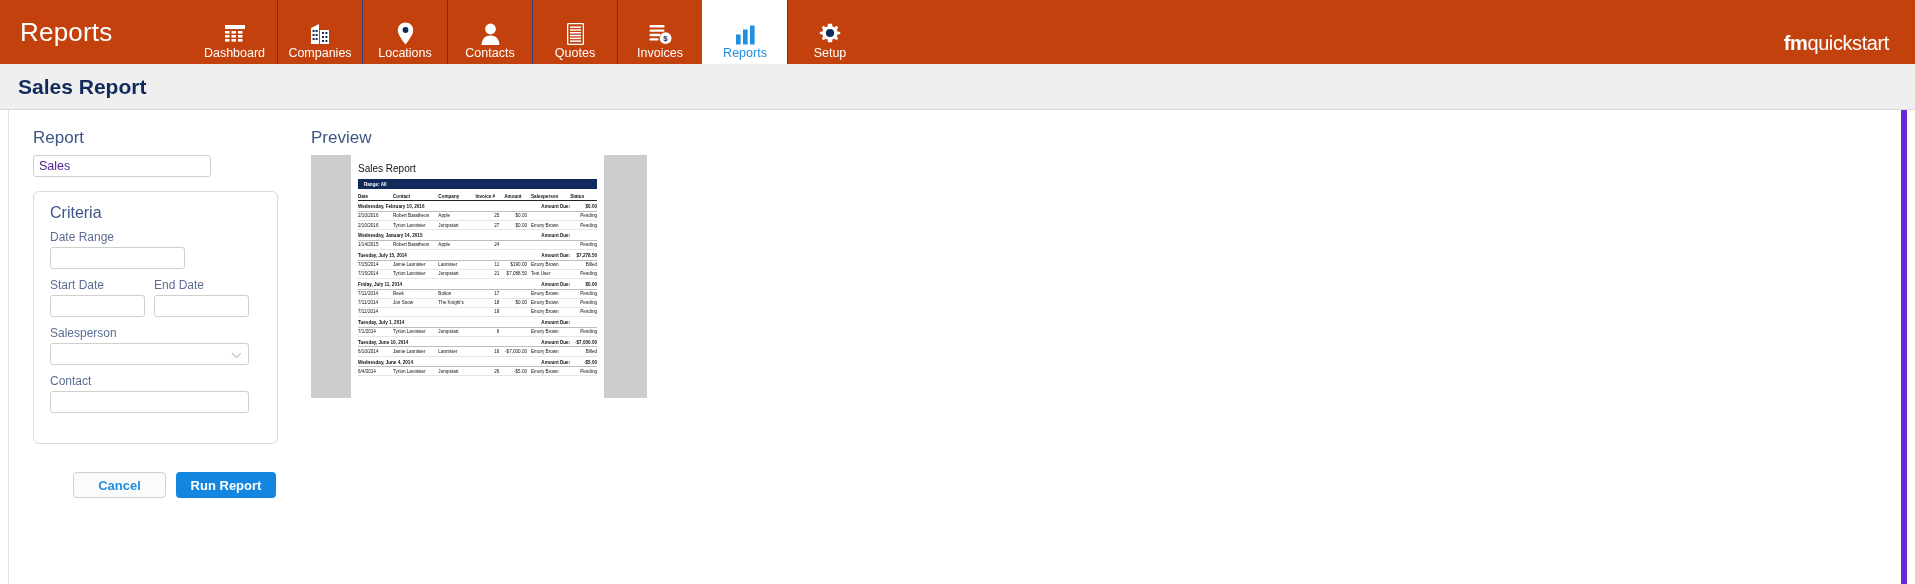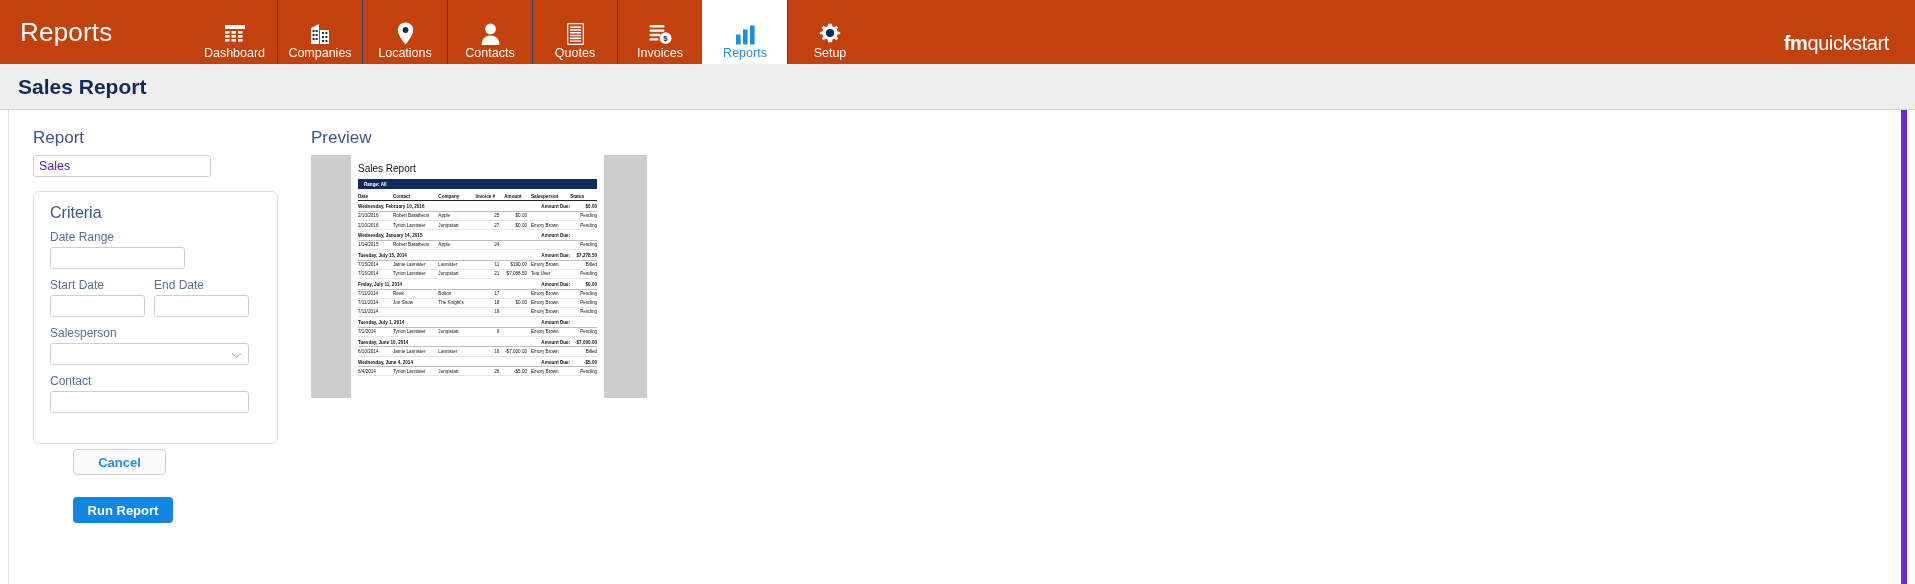--- a/index.html
+++ b/index.html
@@ -140,24 +140,23 @@
   .select-input { width: 199px; padding-right: 20px; }
   .chev {
     position: absolute; right: 7px; top: 50%;
     transform: translateY(-50%);
     pointer-events: none;
   }
   .contact-input { width: 199px; }
 
   .btn-row {
     display: flex;
-    gap: 22px;
-    margin-top: 5px;
+    gap: 10px;
+    margin-top: 28px;
     padding-left: 40px;
-    flex-direction: column;
   }
   .btn {
     height: 26px;
     border-radius: 4px;
     font-size: 13px;
     font-weight: 700;
     display: flex;
     align-items: center;
     justify-content: center;
     cursor: pointer;

